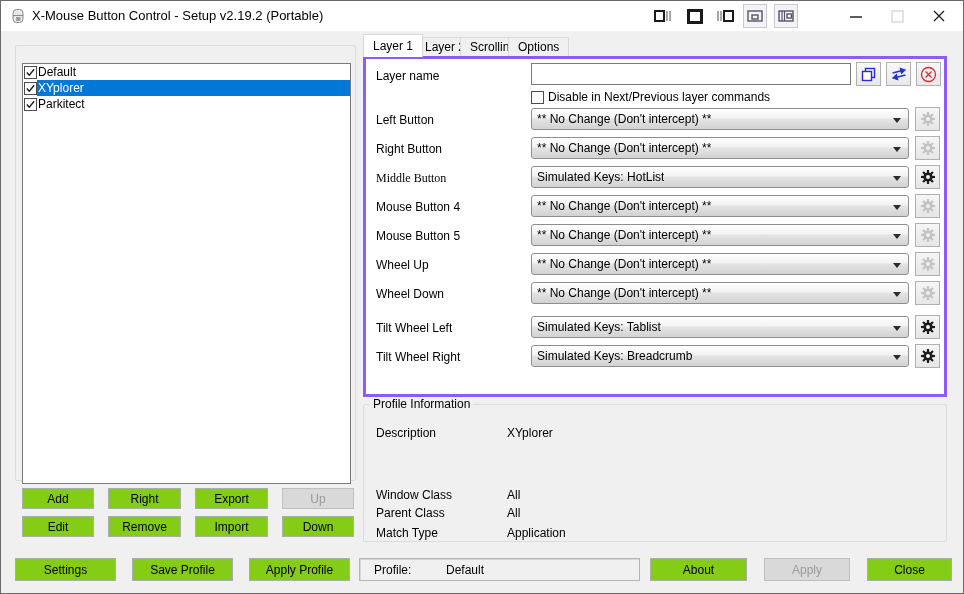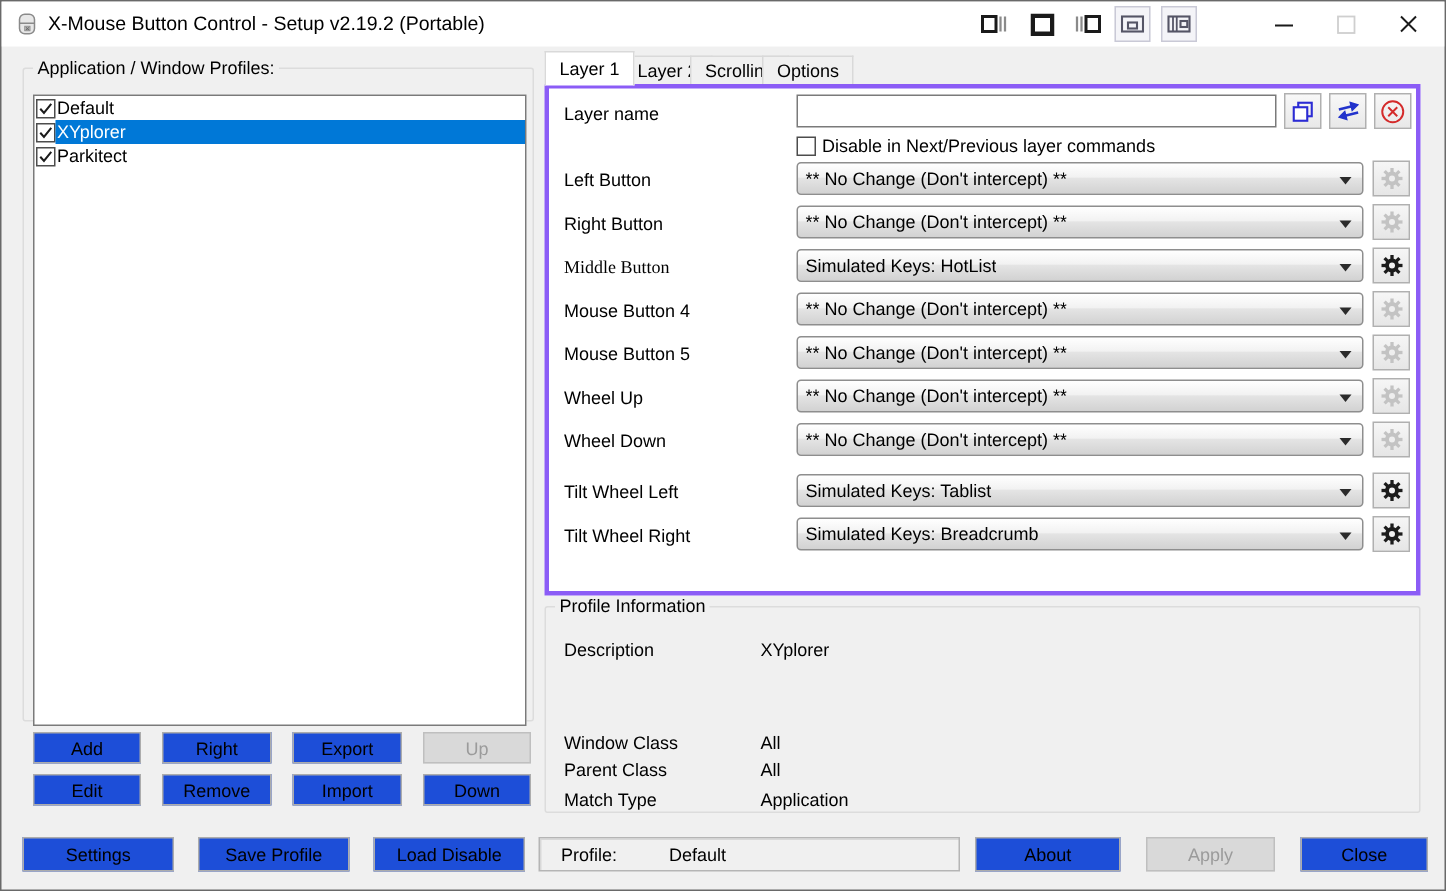--- a/index.html
+++ b/index.html
@@ -20,21 +20,21 @@
   .groupbox { position:absolute; border:1px solid #dcdcdc; border-radius:2px; }
   .gb-label { position:absolute; top:-8px; left:6px; background:#f0f0f0; padding:0 3px; font-size:12px; white-space:nowrap; }
   
   .listbox { position:absolute; left:6px; top:17px; width:329px; height:421px; background:#fff; border:1px solid #7a7a7a; overflow:hidden; }
   .list-item { display:flex; align-items:center; height:16px; }
   .cbx { width:13px; height:13px; border:1px solid #4d4d4d; background:#fff; margin-left:1px; flex:0 0 13px; display:flex; align-items:center; justify-content:center; }
   .li-label { flex:1; height:16px; line-height:16px; padding-left:1px; white-space:nowrap; }
   .list-item.selected .li-label { background:#0078d7; color:#fff; }
   
   .btn {
-    position:absolute; height:21px; background:#1d4ed8; border:1px solid #acacac;
+    position:absolute; height:21px; background:#84cc16; border:1px solid #acacac;
     font-family:"Liberation Sans", sans-serif; font-size:12px; color:#000;
     display:flex; align-items:center; justify-content:center; cursor:default; white-space:nowrap;
   }
   .btn.disabled { background:#d9d9d9; border-color:#bfbfbf; color:#9b9b9b; }
   
   .tab { position:absolute; top:36px; height:19px; background:#f0f0f0; border:1px solid #d9d9d9; border-bottom:none; padding:0 9px; line-height:19px; z-index:1; }
   .tab.active { top:33px; height:23px; line-height:23px; background:#fff; z-index:3; }
   .tabpanel { position:absolute; left:362px; top:55px; width:584px; height:341px; background:#fff; border:3px solid #8b5cf6; z-index:2; }
   
   .frm-label { position:absolute; left:10px; white-space:nowrap; }
@@ -118,21 +118,20 @@
         </svg>
     </span>
     <span class="tb-btn" style="left:926px;">
       <svg width="14" height="14" viewBox="0 0 14 14">
           <path d="M2 2 L12 12 M12 2 L2 12" stroke="#1a1a1a" stroke-width="1.3"></path>
         </svg>
     </span>
   </div>
 
   <div class="groupbox" style="left:14px; top:44px; width:341px; height:436px;">
-    <span class="gb-label">Application / Window Profiles:</span>
     <div class="listbox">
       <div class="list-item">
         <span class="cbx">
             <svg width="11" height="11" viewBox="0 0 12 12">
               <polyline points="2,6 4.7,9 10,2.5" fill="none" stroke="#1c1c1c" stroke-width="1.5"></polyline>
             </svg>
           </span>
         <span class="li-label">Default</span>
       </div>
       <div class="list-item selected">
@@ -378,21 +377,21 @@
         <span class="pi-val">All</span>
       </div>
     <div class="pi-row" style="top:121px;">
         <span class="pi-lab">Match Type</span>
         <span class="pi-val">Application</span>
       </div>
   </div>
 
   <button class="btn" style="left:14px;  top:557px; width:101px; height:23px;">Settings</button>
   <button class="btn" style="left:131px; top:557px; width:101px; height:23px;">Save Profile</button>
-  <button class="btn" style="left:248px; top:557px; width:101px; height:23px;">Load Disable</button>
+  <button class="btn" style="left:248px; top:557px; width:101px; height:23px;">Apply Profile</button>
 
   <div class="profile-status">
     <span class="ps-lab">Profile:</span>
     <span class="ps-val">Default</span>
   </div>
 
   <button class="btn" style="left:649px; top:557px; width:97px; height:23px;">About</button>
   <button class="btn disabled" style="left:763px; top:557px; width:86px; height:23px;">Apply</button>
   <button class="btn" style="left:866px; top:557px; width:85px; height:23px;">Close</button>
 

